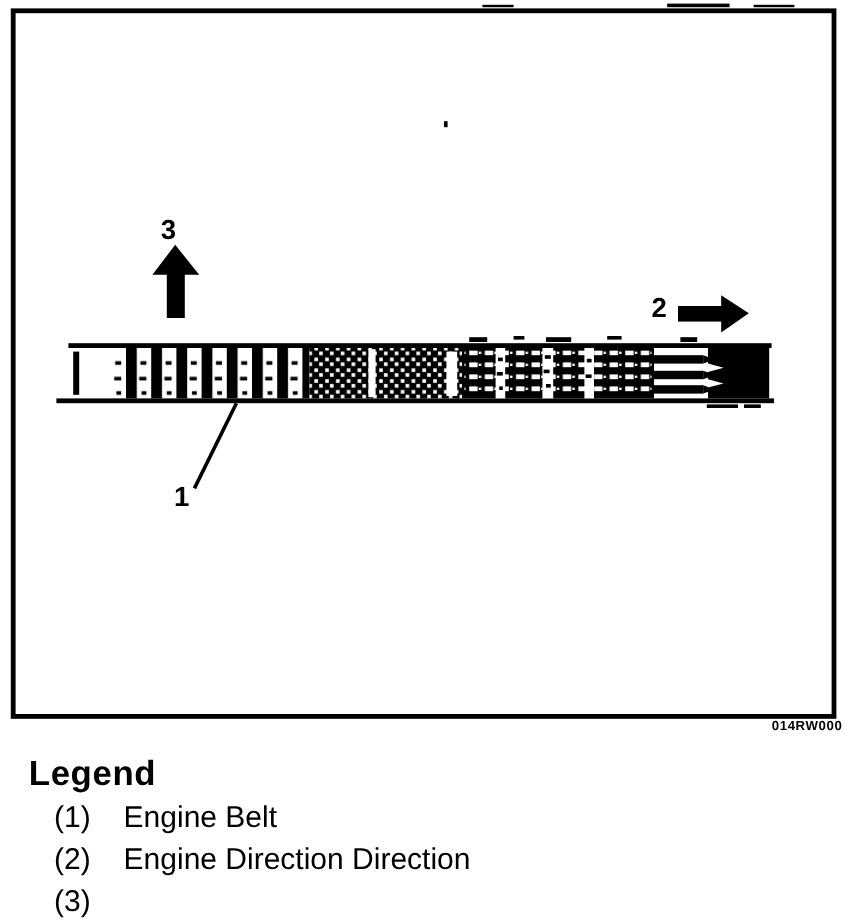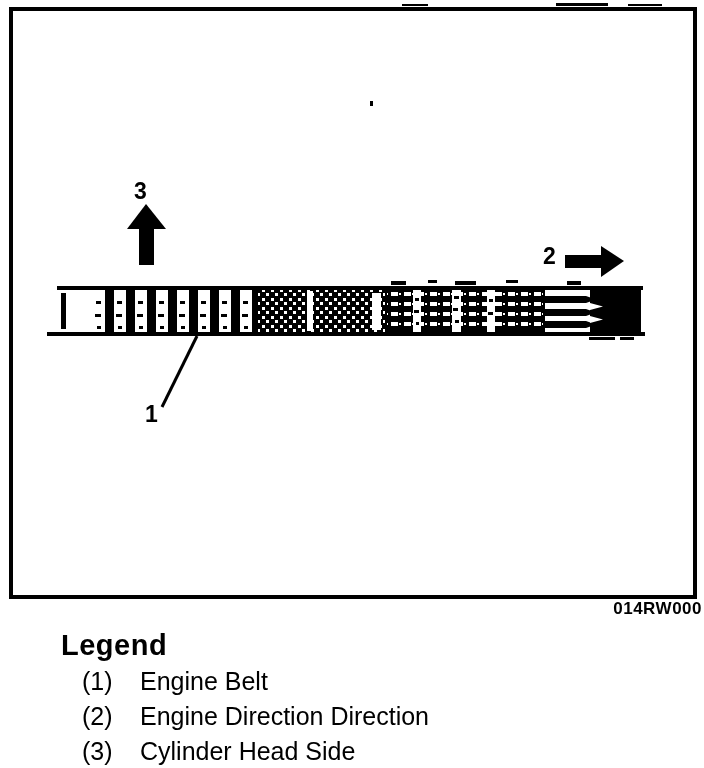--- a/index.html
+++ b/index.html
@@ -27,29 +27,29 @@
     font-size:23px;
     font-weight:bold;
     line-height:1;
   }
   .callout-1{left:145px;top:403px;}
   .callout-2{left:543px;top:245px;}
   .callout-3{left:134px;top:180px;}
   .figure-code{
     position:absolute;
     right:2px;top:600px;
-    font-size:17px;
+    font-size:11px;
     font-weight:bold;
     letter-spacing:0.5px;
     line-height:1;
     filter:blur(0.3px);
   }
   .legend{
     position:absolute;
-    left:24px;top:629px;margin-left:37px;
+    left:24px;top:629px;
   }
   .legend-title{
     font-size:29px;
     font-weight:bold;
     line-height:32px;
     letter-spacing:0.5px;
   }
   .legend-item{
     display:flex;
     margin-top:6px;
@@ -168,18 +168,17 @@
       <div class="legend-item">
         <span class="legend-num">(1)</span>
         <span class="legend-label">Engine Belt</span>
       </div>
       <div class="legend-item">
         <span class="legend-num">(2)</span>
         <span class="legend-label">Engine Direction Direction</span>
       </div>
       <div class="legend-item">
         <span class="legend-num">(3)</span>
-        <span class="legend-label">Cylinder Head Side</span>
       </div>
     </div>
   </div>
 
 </div>
 
 </body></html>

